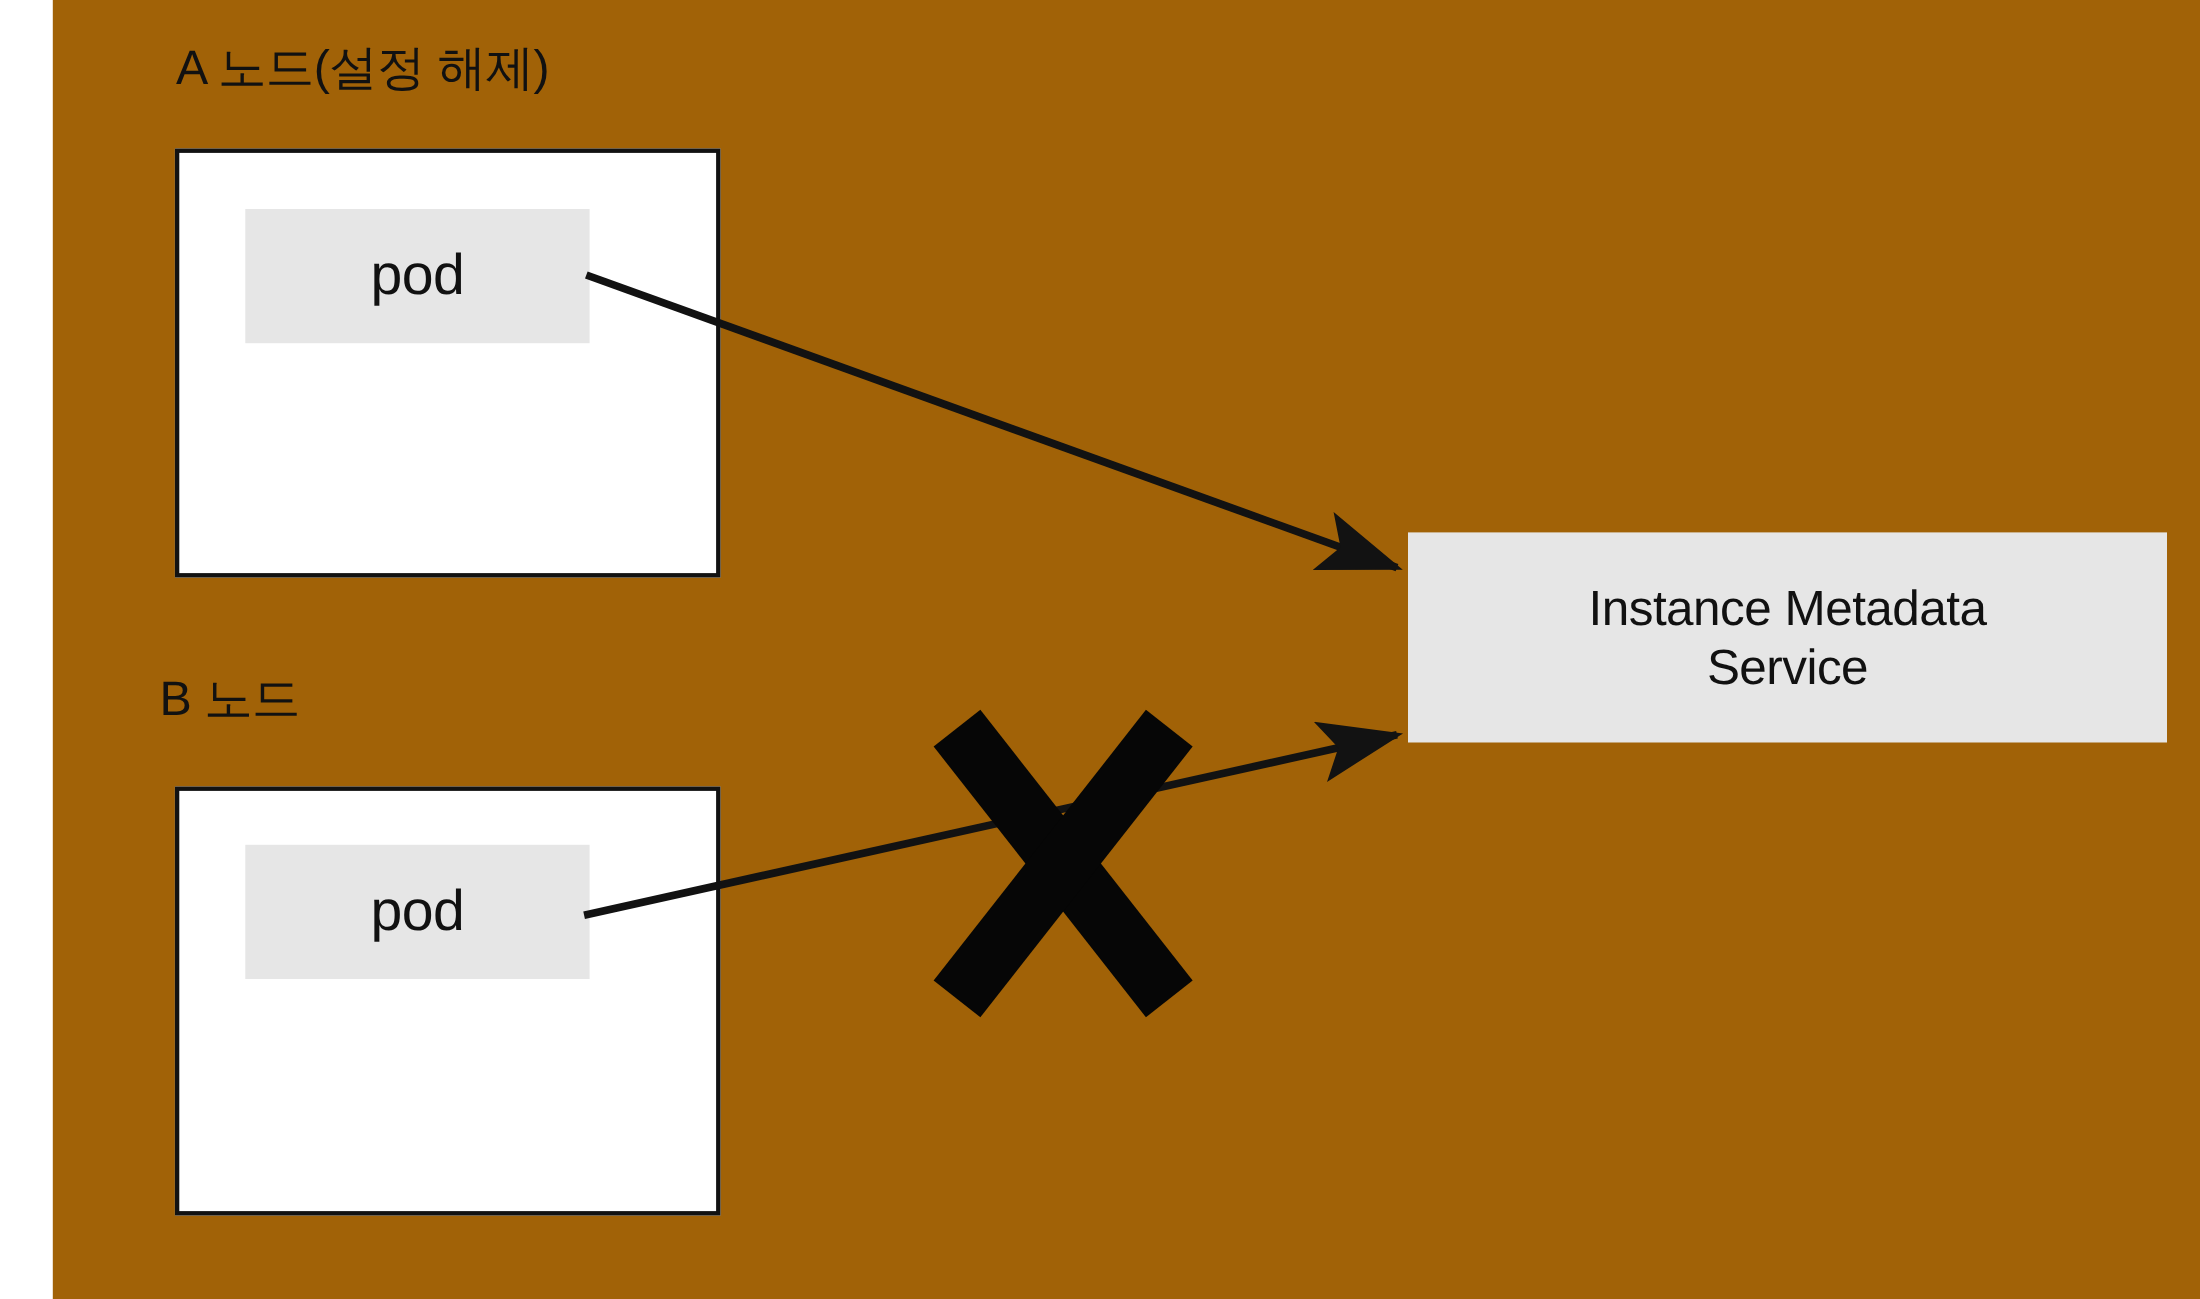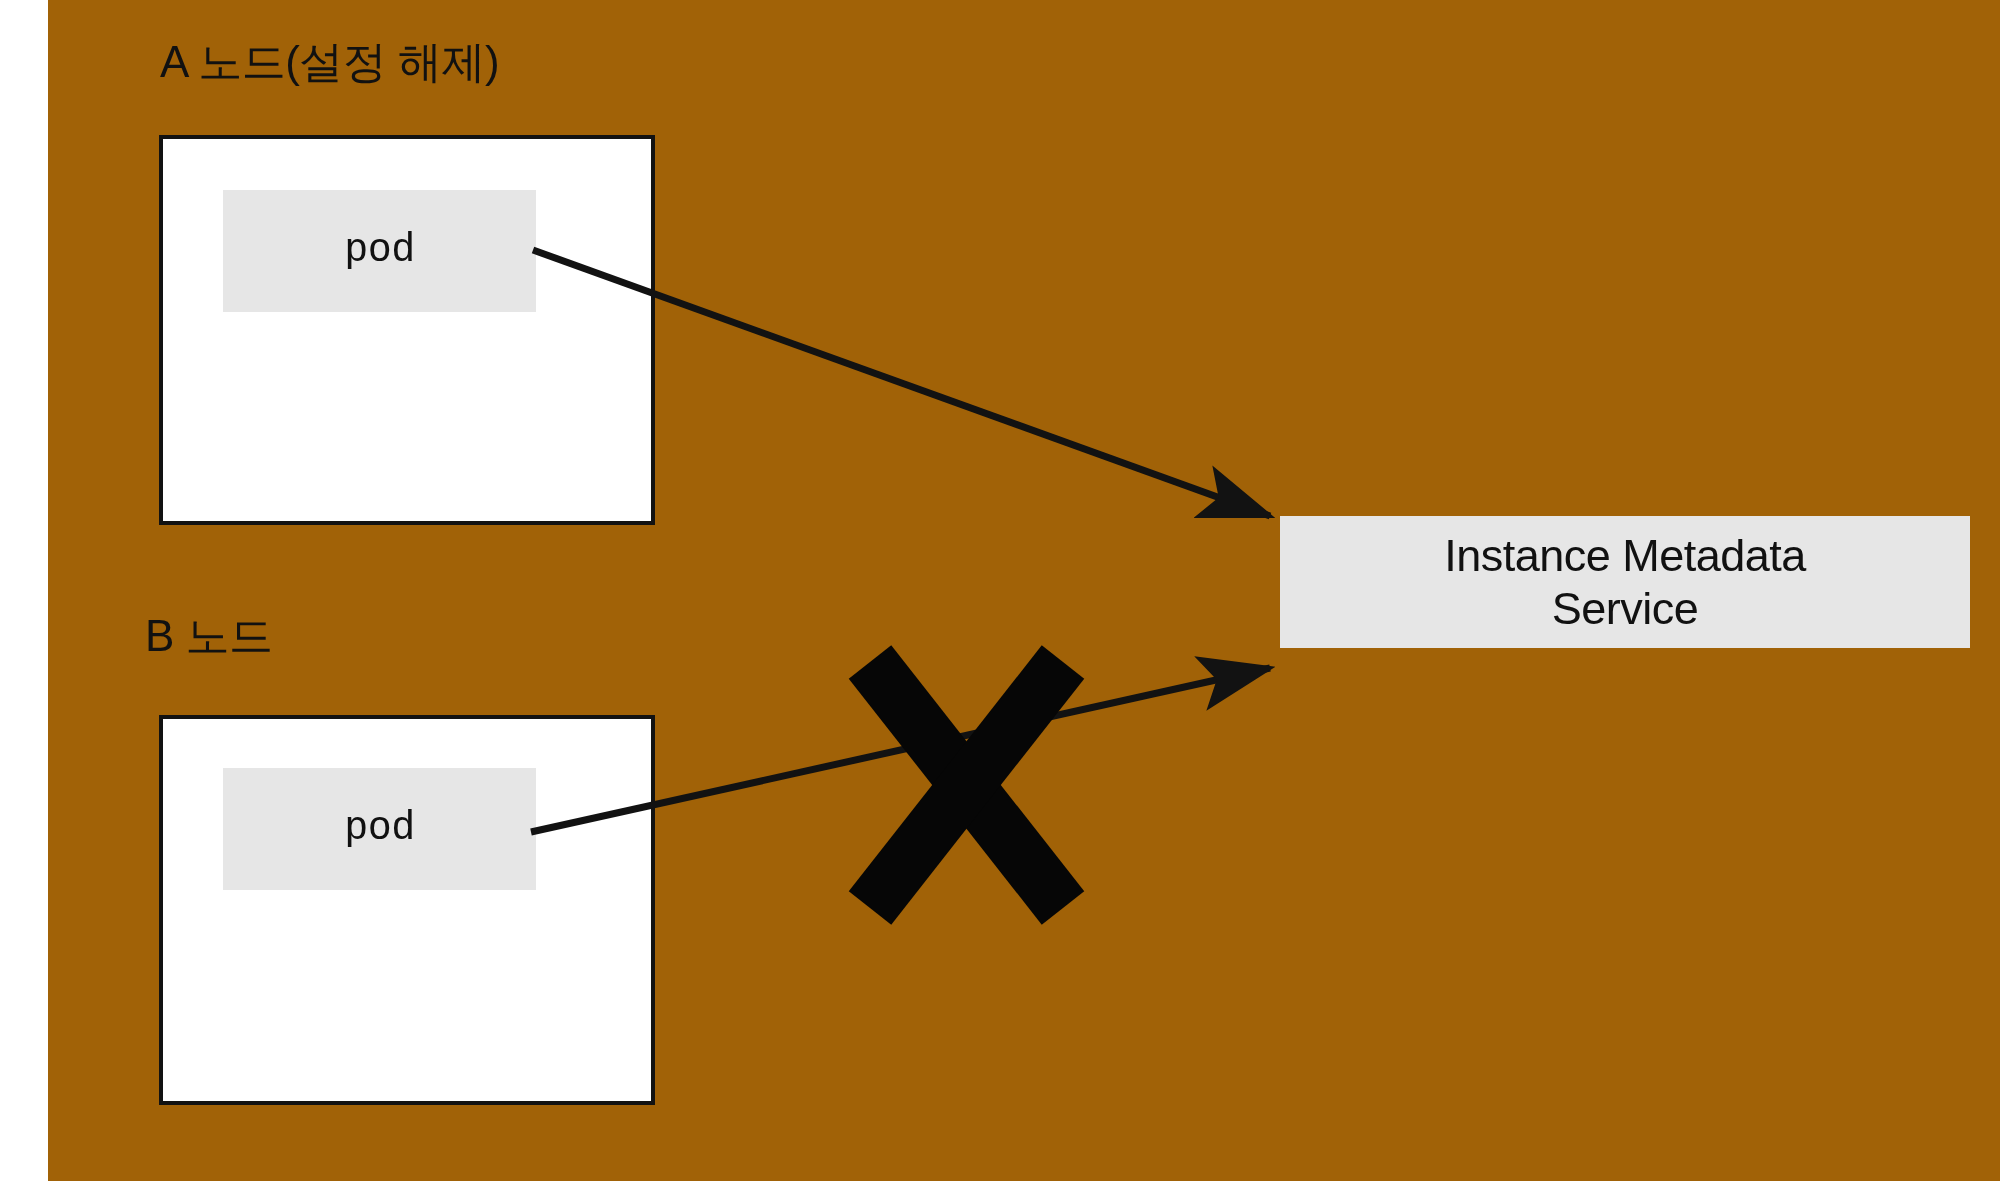--- a/index.html
+++ b/index.html
@@ -47,36 +47,35 @@
   
   .pod-box {
     position: absolute;
     background: #e6e6e6;
     box-sizing: border-box;
     display: flex;
     align-items: center;
     justify-content: center;
   }
   .pod-label {
-    font-size: 40px;
+    font-size: 52px;
     line-height: 1.1;
     color: #111111;
     letter-spacing: -0.5px;
-    font-family: Liberation Mono, monospace;
   }
   #pod-box-a { left: 175px; top: 190px; width: 313px; height: 122px; }
   #pod-box-b { left: 175px; top: 768px; width: 313px; height: 122px; }
 
   
   #imds-box {
     position: absolute;
     left: 1232px;
-    top: 516px;
+    top: 484px;
     width: 690px;
-    height: 132px;
+    height: 191px;
     background: #e6e6e6;
     box-sizing: border-box;
     display: flex;
     align-items: center;
     justify-content: center;
     text-align: center;
   }
   #imds-label {
     font-size: 45px;
     line-height: 1.18;

